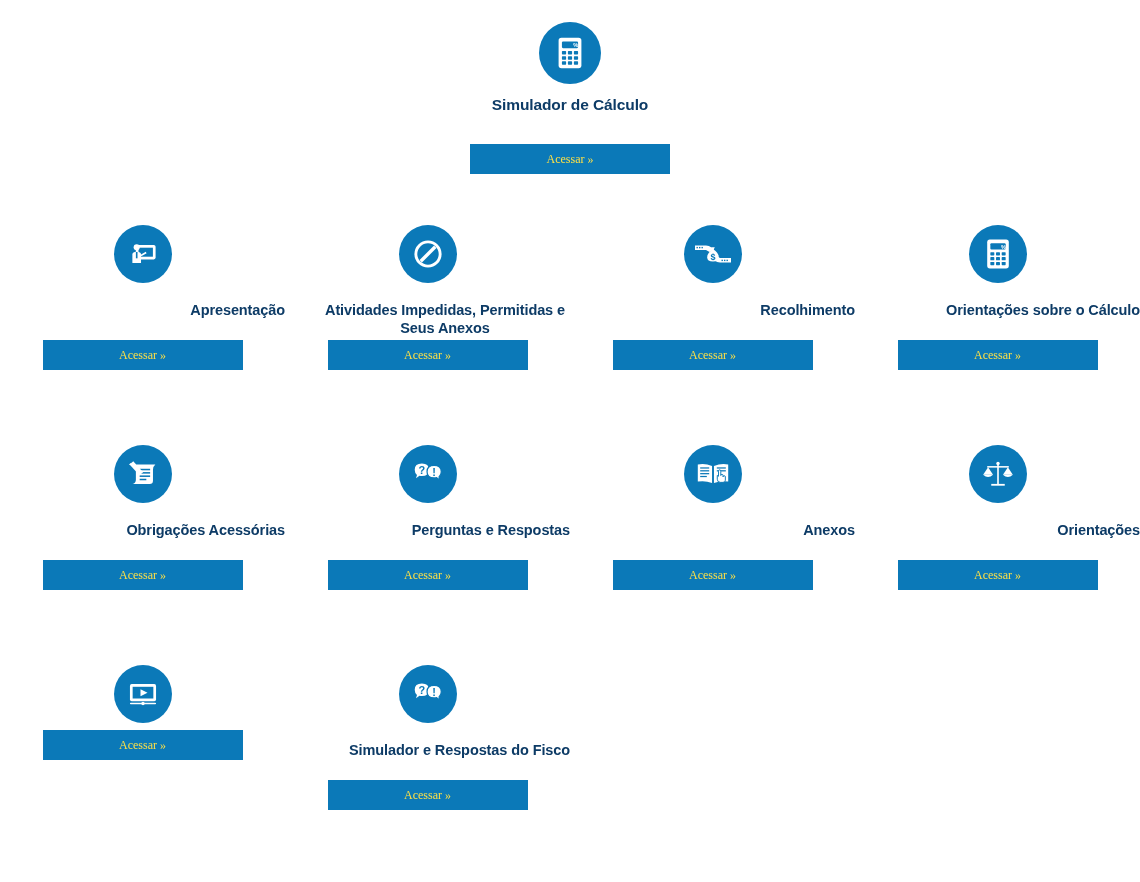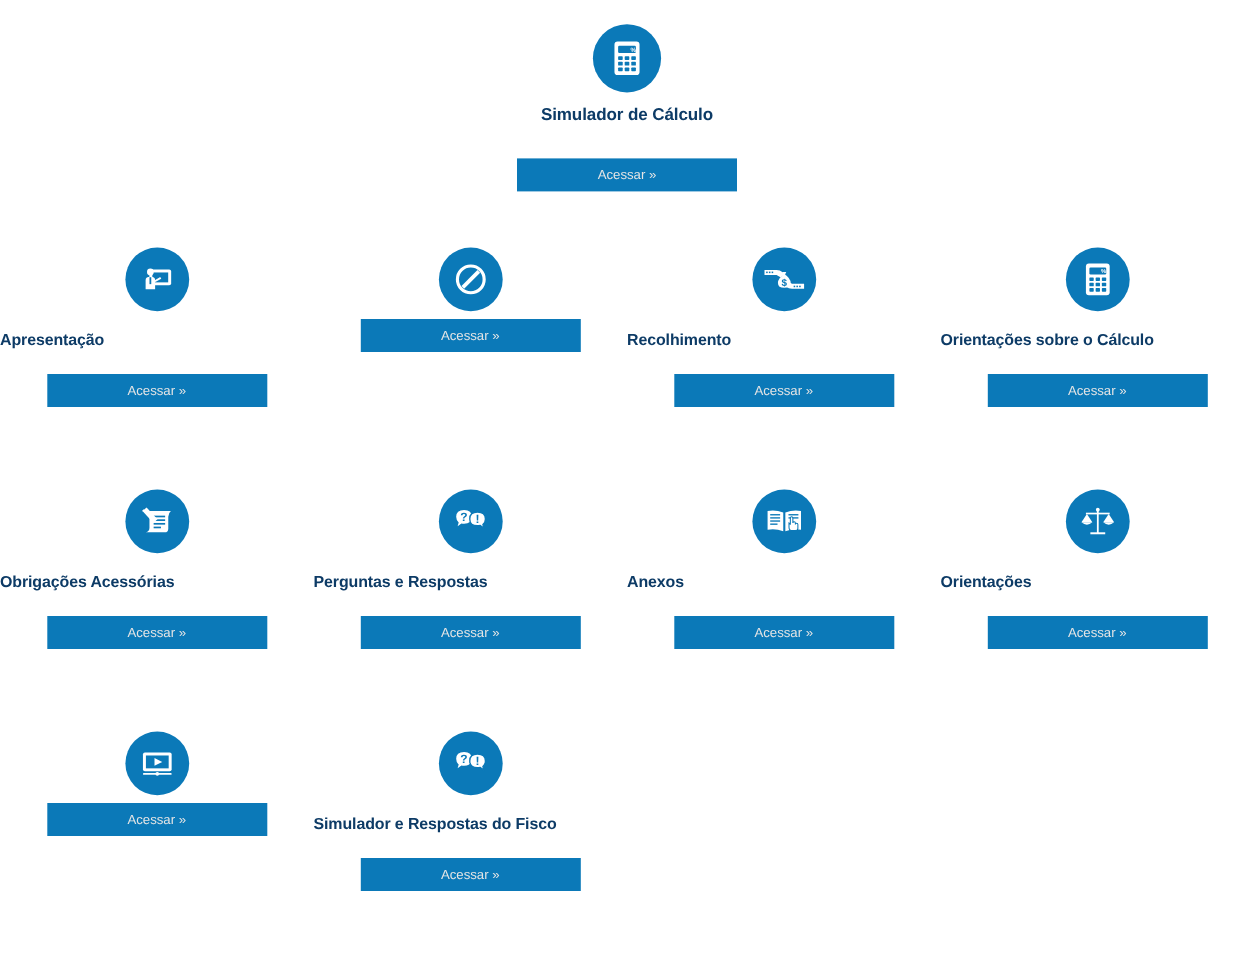--- a/index.html
+++ b/index.html
@@ -74,37 +74,37 @@
     line-height: 1.28;
     letter-spacing: -0.1px;
     margin: 11px 0 0 0;
     max-width: 250px;
   }
 
   .title-slot {
     height: 50px;
     display: flex;
     align-items: flex-start;
-    justify-content: flex-start;
+    justify-content: flex-end;
     width: 100%;
   }
 
   .btn {
     display: block;
     width: 200px;
     height: 30px;
     line-height: 30px;
     background: #0b79b8;
-    color: #e5e5e5;
+    color: #fde047;
     font-size: 12px;
     text-align: center;
     text-decoration: none;
     border: none;
     cursor: pointer;
-    font-family: Liberation Sans, sans-serif;
+    font-family: Liberation Serif, serif;
     box-sizing: border-box;
   }
 
   .cell {
     display: flex;
     flex-direction: column;
     align-items: center;
     height: 220px;
     box-sizing: border-box;
   }
@@ -159,20 +159,23 @@
 
     <div class="cell">
       <div class="card-iconwrap">
         <div class="icon-badge">
           <svg width="36" height="36" viewBox="0 0 40 40" aria-hidden="true">
             <circle cx="20" cy="20" r="13.5" fill="none" stroke="#ffffff" stroke-width="3.2"></circle>
             <rect x="18.1" y="8.6" width="3.8" height="22.8" fill="#ffffff" transform="rotate(45 20 20)"></rect>
           </svg>
         </div>
       </div>
+      <div class="title-slot">
+        <div class="card-title">Atividades Impedidas, Permitidas e Seus Anexos</div>
+      </div>
       <a class="btn" href="#">Acessar »</a>
     </div>
 
     <div class="cell">
       <div class="card-iconwrap">
         <div class="icon-badge">
           <svg width="40" height="40" viewBox="0 0 40 40" aria-hidden="true">
             <path d="M2 11.5 L13 11.5 Q16 11.5 18.5 13.5 L21 15.4 L16.5 18 L13 16 L2 16 Z" fill="#ffffff"></path>
             <rect x="3.5" y="12.9" width="1.4" height="1.4" fill="#0b79b8"></rect>
             <rect x="6" y="12.9" width="1.4" height="1.4" fill="#0b79b8"></rect>

